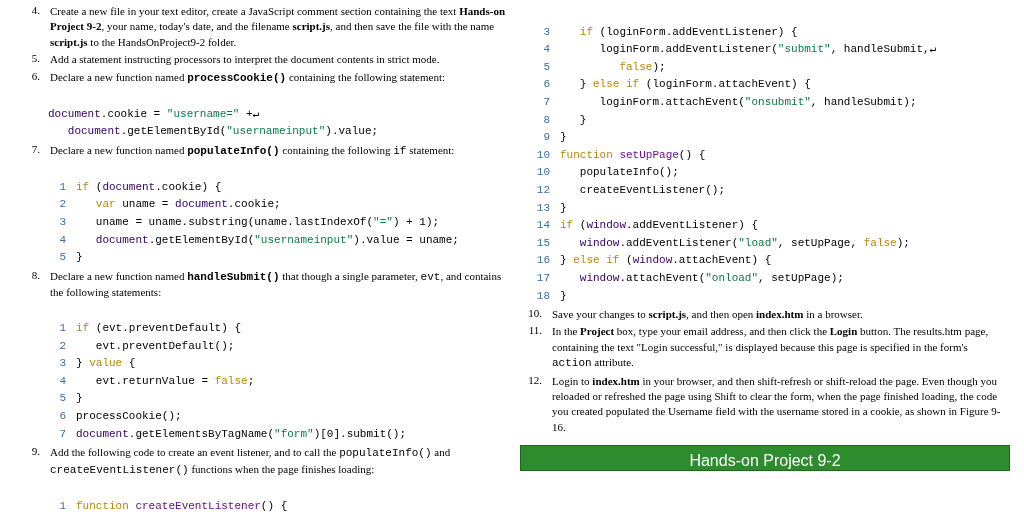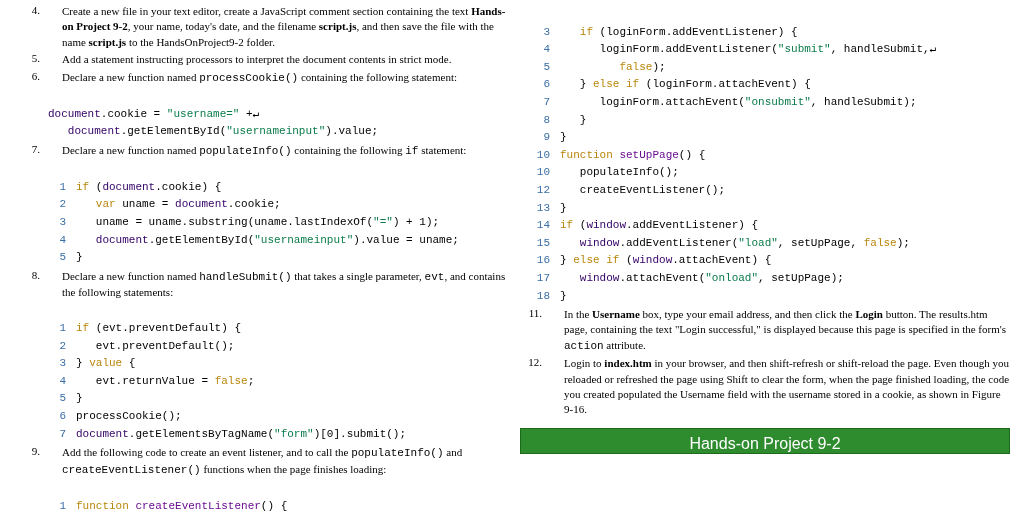--- a/index.html
+++ b/index.html
@@ -30,28 +30,27 @@
   }
   .num {
     width: 22px;
     flex-shrink: 0;
     text-align: right;
     padding-right: 10px;
   }
   .body {
     flex: 1;
     line-height: 1.4;
-    margin-left: 12px;
   }
   .b { font-weight: bold; }
   code, .codeb {
     font-family: "Courier New", monospace;
     font-size: 11px;
   }
-  .codeb { font-weight: normal; }
+  .codeb { font-weight: bold; }
   .codeblock {
     font-family: "Courier New", monospace;
     font-size: 11px;
     line-height: 1.6;
     margin: 2px 0 2px 30px;
     white-space: pre;
   }
   .codeblock .ln {
     display: inline-block;
     width: 18px;
@@ -117,21 +116,21 @@
     <div class="codeblock">
 <span><span class="ln">1</span><span class="kw">if</span> (<span class="obj">document</span>.cookie) {</span>
 <span><span class="ln">2</span>   <span class="kw">var</span> uname = <span class="obj">document</span>.cookie;</span>
 <span><span class="ln">3</span>   uname = uname.substring(uname.lastIndexOf(<span class="str">"="</span>) + 1);</span>
 <span><span class="ln">4</span>   <span class="obj">document</span>.getElementById(<span class="str">"usernameinput"</span>).value = uname;</span>
 <span><span class="ln">5</span>}</span></div>
 
     <div class="step">
       <div class="num">8.</div>
       <div class="body">
-        <span>Declare a new function named </span><span class="codeb">handleSubmit()</span><span> that takes a single parameter, </span><code>evt</code><span>, and contains the following statements:</span>
+        <span>Declare a new function named </span><span class="codeb">handleSubmit()</span><span> that though a single parameter, </span><code>evt</code><span>, and contains the following statements:</span>
       </div>
     </div>
 
     <div class="codeblock">
 <span><span class="ln">1</span><span class="kw">if</span> (evt.preventDefault) {</span>
 <span><span class="ln">2</span>   evt.preventDefault();</span>
 <span><span class="ln">3</span>} <span class="kw">value</span> {</span>
 <span><span class="ln">4</span>   evt.returnValue = <span class="bool">false</span>;</span>
 <span><span class="ln">5</span>}</span>
 <span><span class="ln">6</span>processCookie();</span>
@@ -163,25 +162,31 @@
 <span><span class="ln">10</span><span class="kw">function</span> <span class="name">setUpPage</span>() {</span>
 <span><span class="ln">10</span>   populateInfo();</span>
 <span><span class="ln">12</span>   createEventListener();</span>
 <span><span class="ln">13</span>}</span>
 <span><span class="ln">14</span><span class="kw">if</span> (<span class="obj">window</span>.addEventListener) {</span>
 <span><span class="ln">15</span>   <span class="obj">window</span>.addEventListener(<span class="str">"load"</span>, setUpPage, <span class="bool">false</span>);</span>
 <span><span class="ln">16</span>} <span class="kw">else if</span> (<span class="obj">window</span>.attachEvent) {</span>
 <span><span class="ln">17</span>   <span class="obj">window</span>.attachEvent(<span class="str">"onload"</span>, setUpPage);</span>
 <span><span class="ln">18</span>}</span></div>
 
+    <div class="step">
+      <div class="num">10.</div>
+      <div class="body">
+        <span>Save your changes to </span><span class="b">script.js</span><span>, and then open </span><span class="b">index.htm</span><span> in a browser.</span>
+      </div>
+    </div>
 
     <div class="step">
       <div class="num">11.</div>
       <div class="body">
-        <span>In the </span><span class="b">Username</span><span> box, type your email address, and then click the </span><span class="b">Login</span><span> button. The results.htm page, containing the text "Login successful," is displayed because this page is specified in the form's </span><code>action</code><span> attribute.</span>
+        <span>In the </span><span class="b">Project</span><span> box, type your email address, and then click the </span><span class="b">Login</span><span> button. The results.htm page, containing the text "Login successful," is displayed because this page is specified in the form's </span><code>action</code><span> attribute.</span>
       </div>
     </div>
 
     <div class="step">
       <div class="num">12.</div>
       <div class="body">
         <span>Login to </span><span class="b">index.htm</span><span> in your browser, and then shift-refresh or shift-reload the page. Even though you reloaded or refreshed the page using Shift to clear the form, when the page finished loading, the code you created populated the Username field with the username stored in a cookie, as shown in Figure 9-16.</span>
       </div>
     </div>
 

